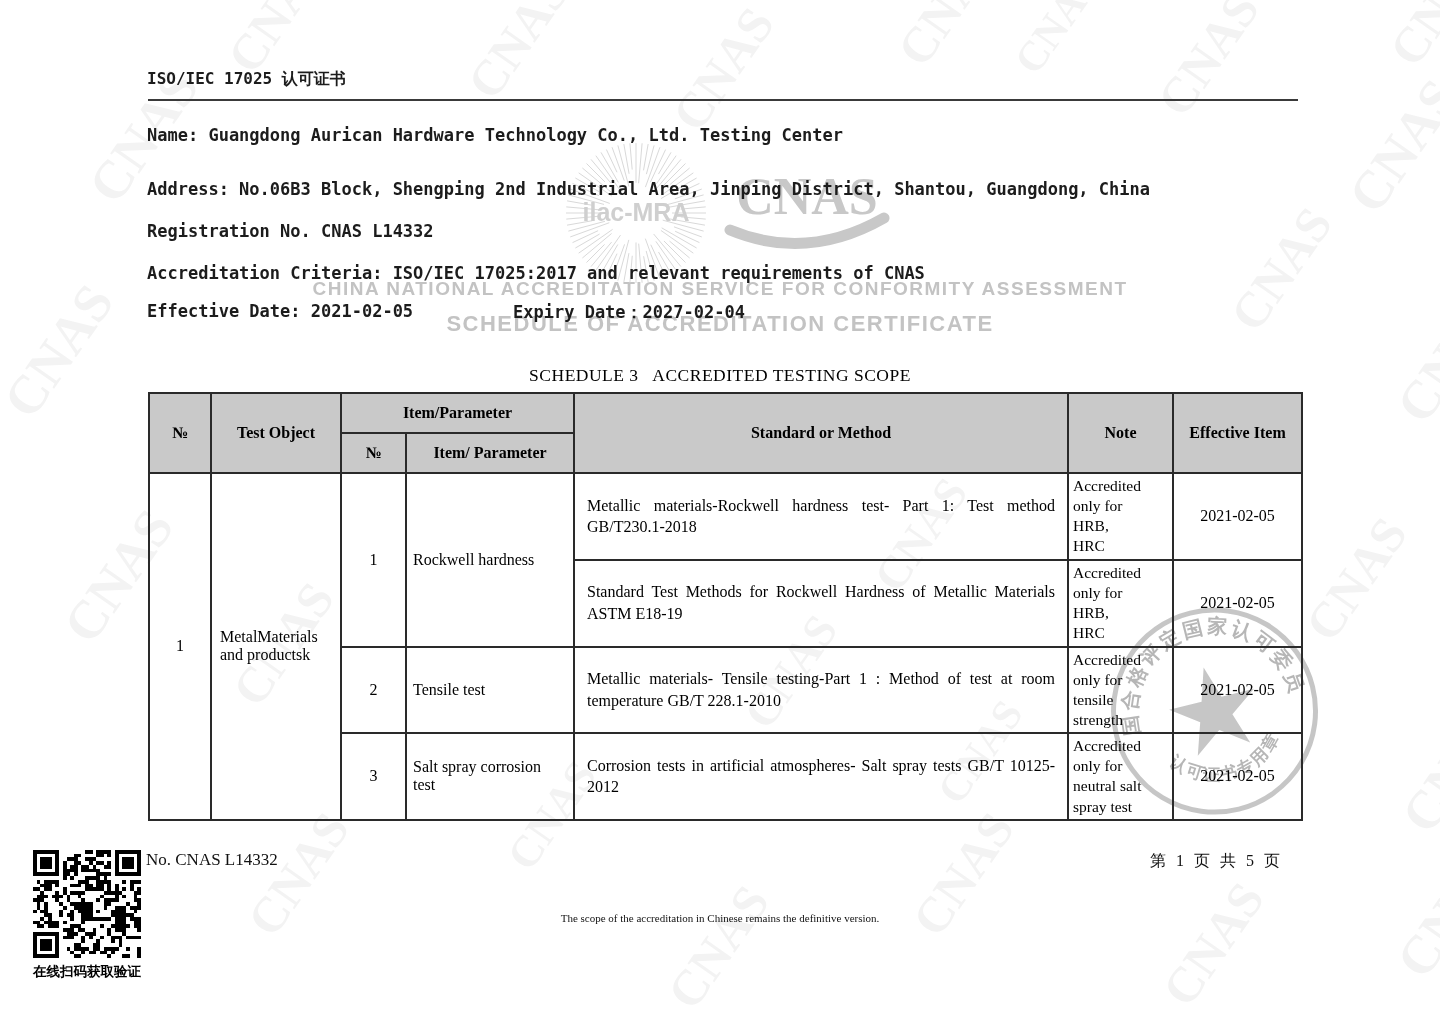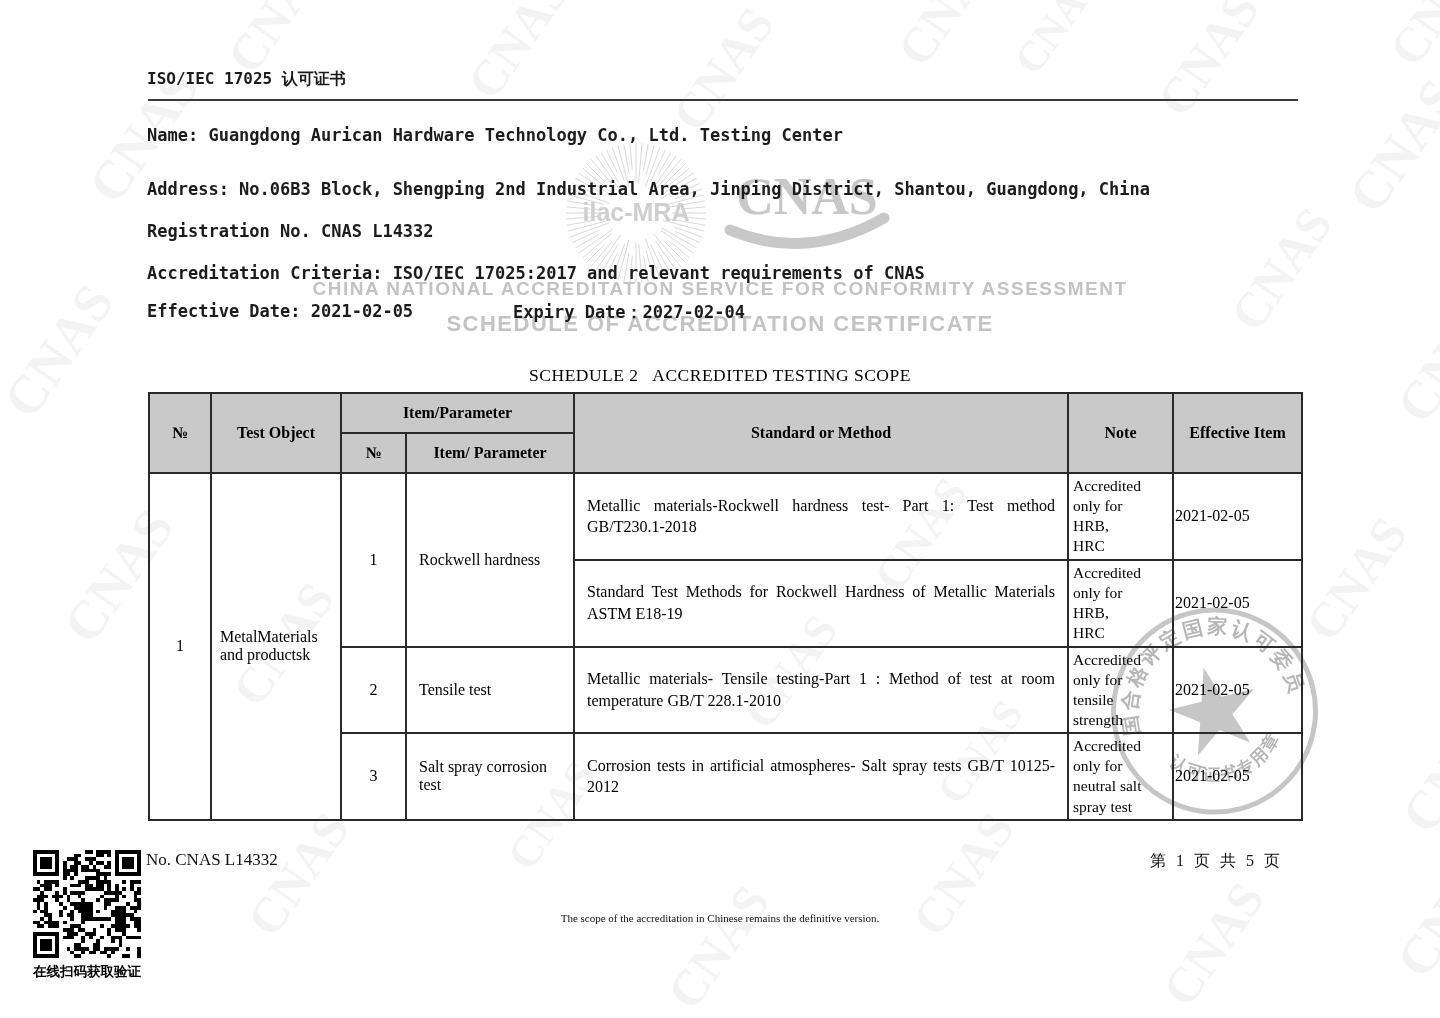--- a/index.html
+++ b/index.html
@@ -47,24 +47,24 @@
     position:absolute;left:148px;top:392px;z-index:2;
     width:1153px;border-collapse:collapse;table-layout:fixed;
     font-size:16px;color:#000;background:transparent;
   }
   table.scope th,table.scope td{
     border:2px solid #2a2a2a;overflow:hidden;background:transparent;
   }
   table.scope th{background:#c9c9c9;font-weight:700;text-align:center;padding:2px 4px;}
   td.c-num{text-align:center;vertical-align:middle;}
   td.c-obj{text-align:left;vertical-align:middle;padding:4px 8px;}
-  td.c-item{text-align:left;vertical-align:middle;padding:4px 12px;}
+  td.c-item{text-align:left;vertical-align:middle;padding:4px 6px;}
   td.c-std{text-align:justify;vertical-align:middle;padding:6px 12px;line-height:1.35;}
   td.c-note{text-align:left;vertical-align:middle;padding:2px 4px;white-space:pre-line;line-height:1.3;font-size:15.5px;}
-  td.c-date{vertical-align:middle;}
+  td.c-date{text-align:center;vertical-align:middle;}
   
   .doc-no{position:absolute;left:146px;top:850px;z-index:2;font-size:17px;}
   .page-no{position:absolute;left:1150px;top:851px;z-index:2;font-size:16px;letter-spacing:3px;white-space:pre;}
   .foot-note{position:absolute;left:0;right:0;top:912px;z-index:2;text-align:center;font-size:11px;}
   .qr-wrap{position:absolute;left:33px;top:850px;z-index:2;width:110px;}
   .qr-caption{
     margin-top:1px;font-family:"Liberation Sans",sans-serif;font-weight:700;
     font-size:13.5px;letter-spacing:0px;color:#000;white-space:nowrap;
   }
 </style>
@@ -210,21 +210,21 @@
 
   <div class="mono doc-title">ISO/IEC 17025 认可证书</div>
   <div class="rule"></div>
   <div class="mono l-name">Name: Guangdong Aurican Hardware Technology Co., Ltd. Testing Center</div>
   <div class="mono l-addr">Address: No.06B3 Block, Shengping 2nd Industrial Area, Jinping District, Shantou, Guangdong, China</div>
   <div class="mono l-reg">Registration No. CNAS L14332</div>
   <div class="mono l-crit">Accreditation Criteria: ISO/IEC 17025:2017 and relevant requirements of CNAS</div>
   <div class="mono l-eff">Effective Date: 2021-02-05</div>
   <div class="mono l-exp">Expiry Date：2027-02-04</div>
 
-  <div class="sched-title">SCHEDULE 2   ACCREDITED TESTING SCOPE</div>
+  <div class="sched-title">SCHEDULE 3   ACCREDITED TESTING SCOPE</div>
 
   <table class="scope">
     <colgroup>
       <col style="width:62px">
         <col style="width:130px">
         <col style="width:65px">
       <col style="width:168px">
         <col style="width:494px">
         <col style="width:105px">
         <col style="width:129px">

